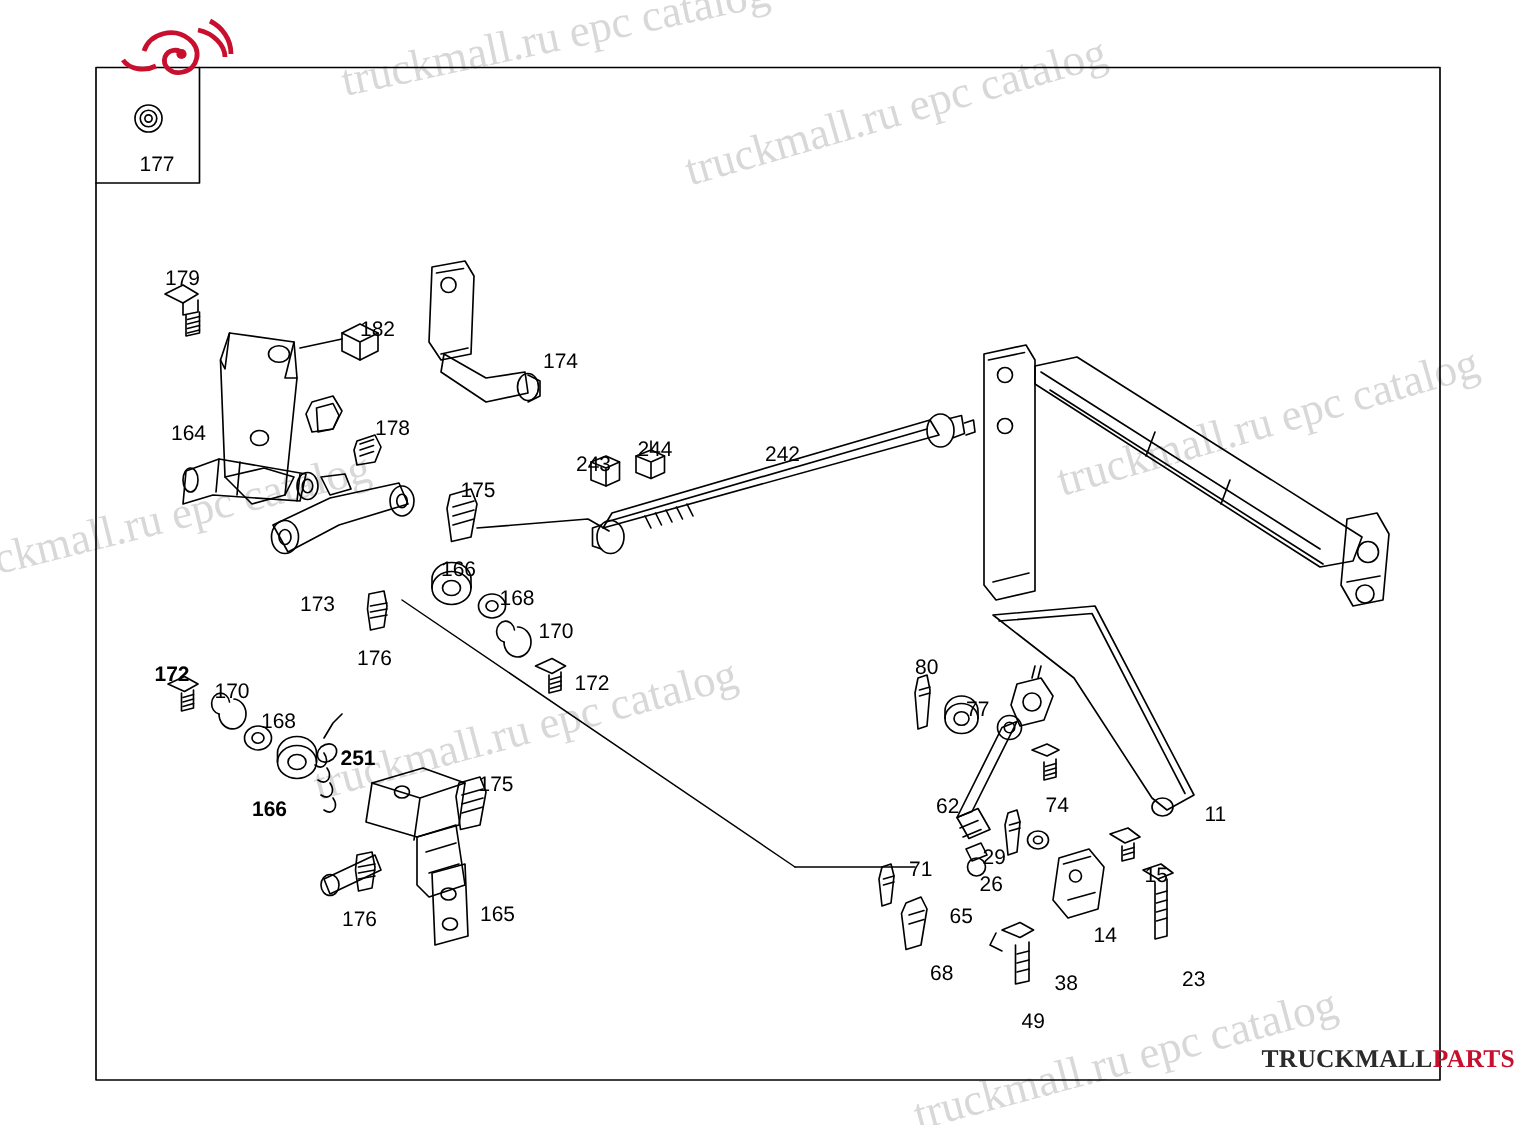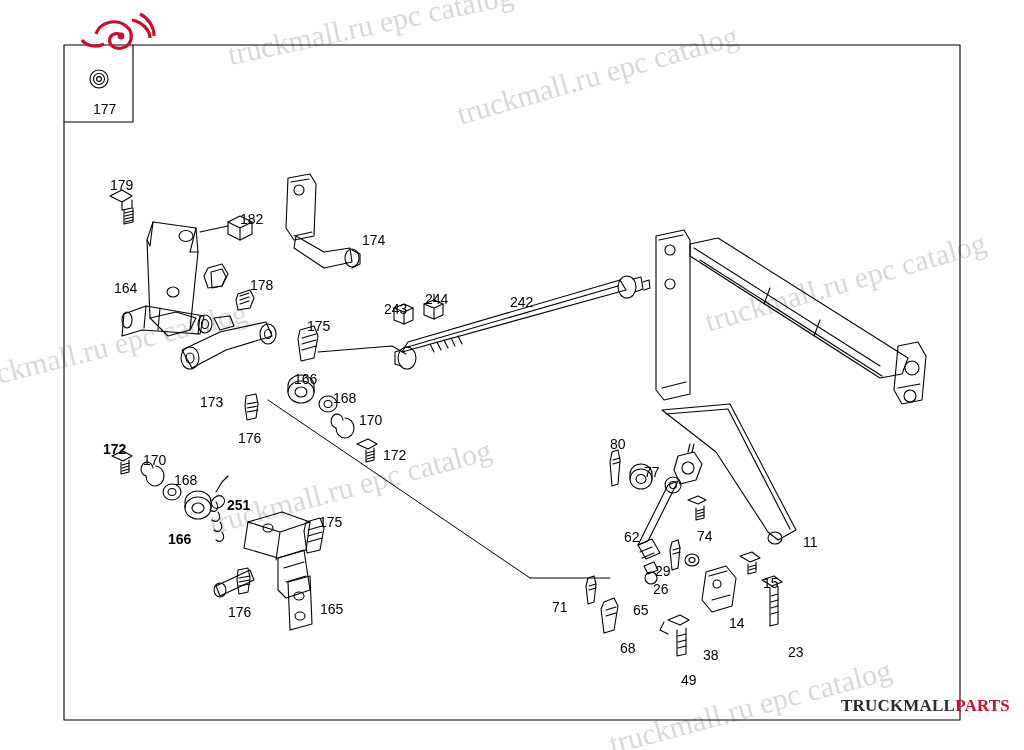--- a/index.html
+++ b/index.html
@@ -306,21 +306,21 @@
       <div class="lbl" style="left: 228px; top: 604px;">176</div>
       <div class="lbl" style="left: 320px; top: 601px;">165</div>
       <div class="lbl" style="left: 610px; top: 436px;">80</div>
       <div class="lbl" style="left: 644px; top: 432px; margin-top: 32px;">77</div>
       <div class="lbl" style="left: 803px; top: 534px;">11</div>
       <div class="lbl" style="left: 624px; top: 529px;">62</div>
       <div class="lbl" style="left: 697px; top: 528px;">74</div>
       <div class="lbl" style="left: 655px; top: 563px;">29</div>
       <div class="lbl" style="left: 653px; top: 581px;">26</div>
       <div class="lbl" style="left: 763px; top: 575px;">15</div>
-      <div class="lbl" style="left: 552px; top: 571px; margin-top: 28px;">71</div>
+      <div class="lbl" style="left: 606px; top: 571px;">71</div>
       <div class="lbl" style="left: 633px; top: 602px;">65</div>
       <div class="lbl" style="left: 729px; top: 615px;">14</div>
       <div class="lbl" style="left: 620px; top: 640px;">68</div>
       <div class="lbl" style="left: 703px; top: 647px;">38</div>
       <div class="lbl" style="left: 788px; top: 644px;">23</div>
       <div class="lbl" style="left: 681px; top: 672px;">49</div>
     </div>
 
   <div class="brand-text">
     <span>TRUCKMALL</span><span class="red">PARTS</span>

